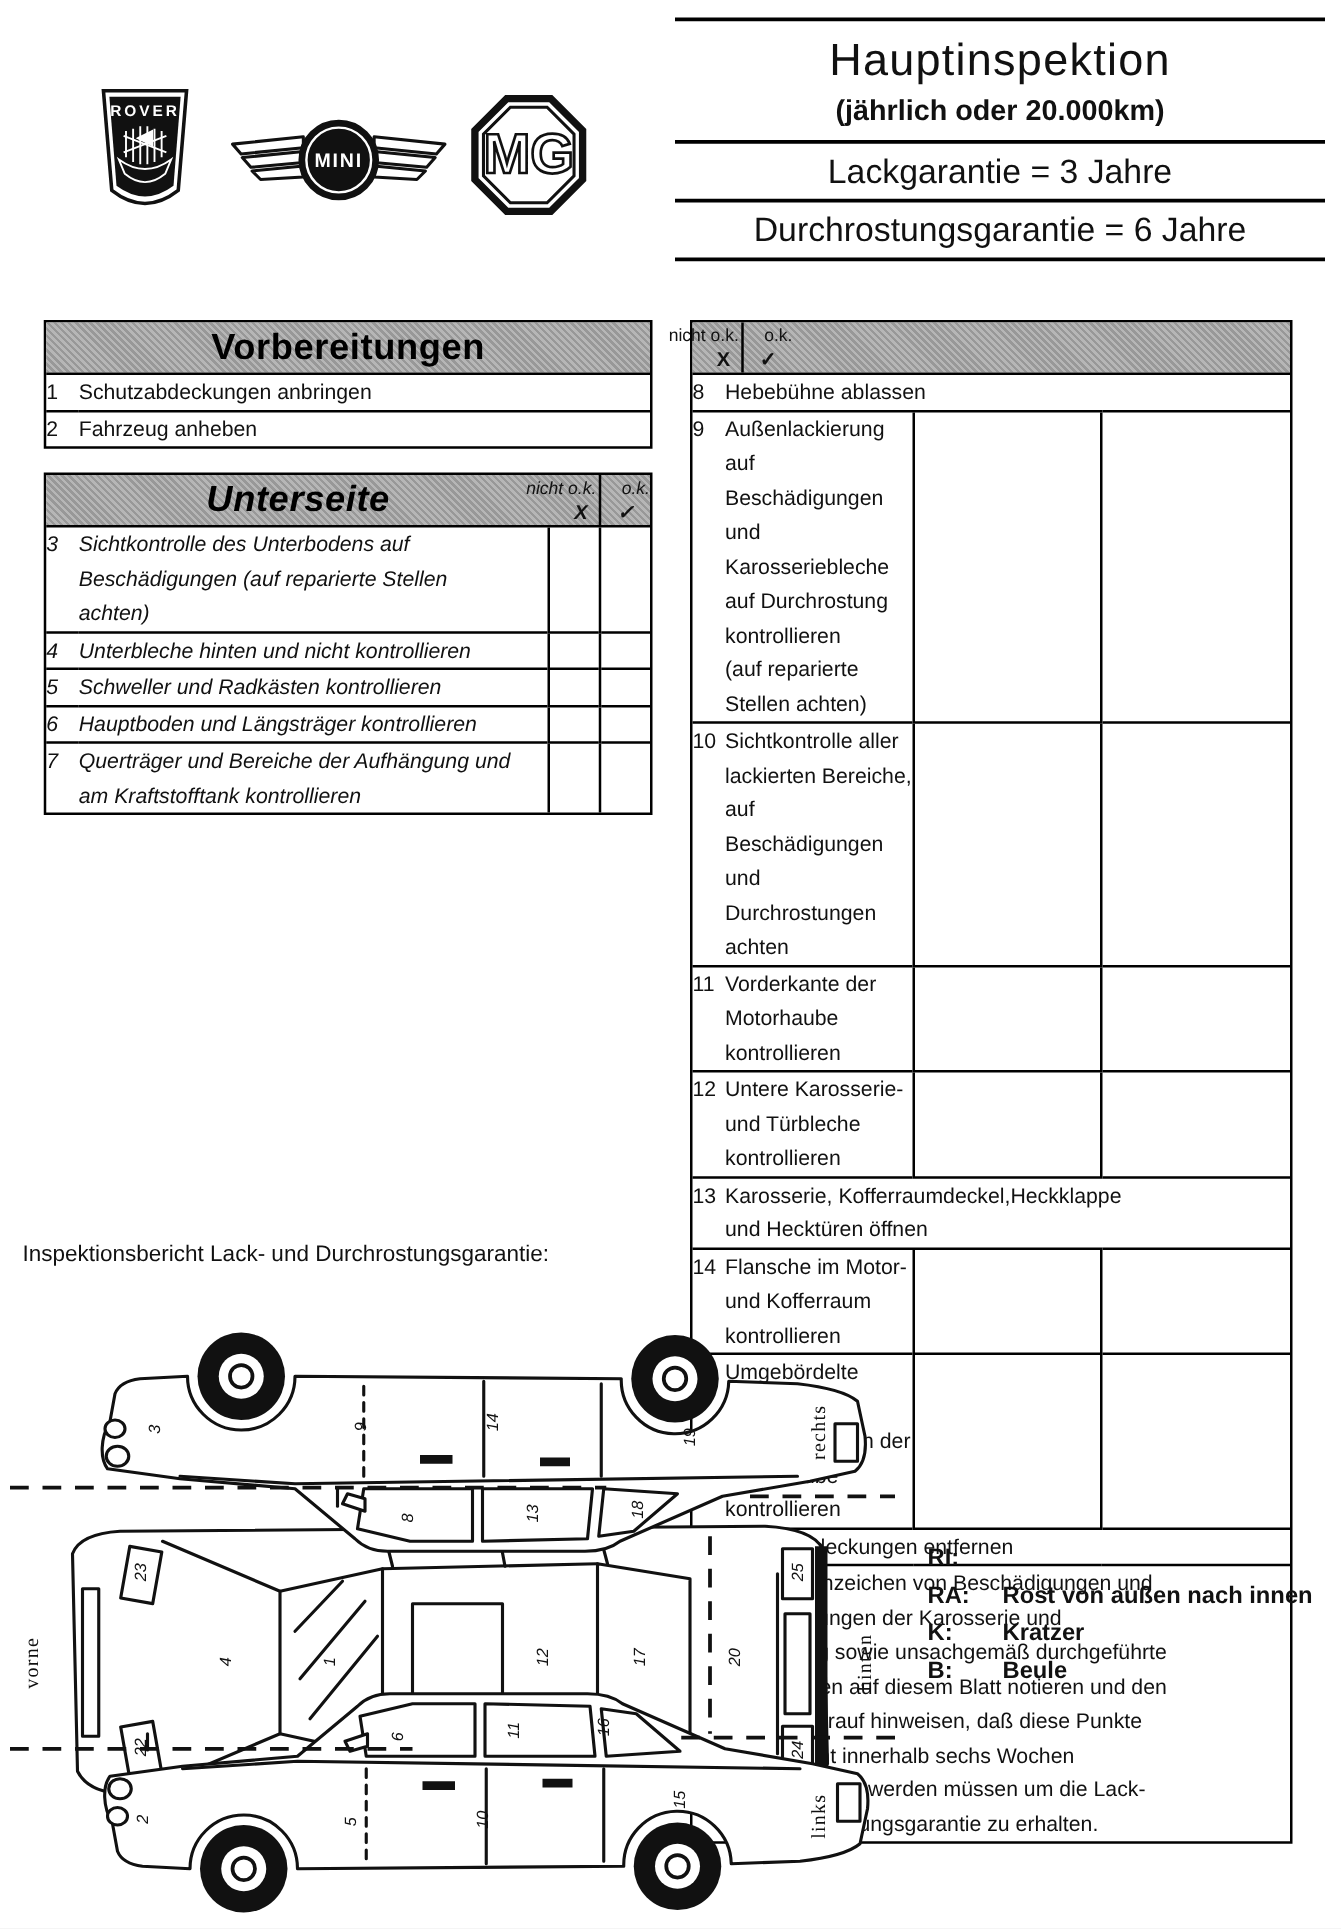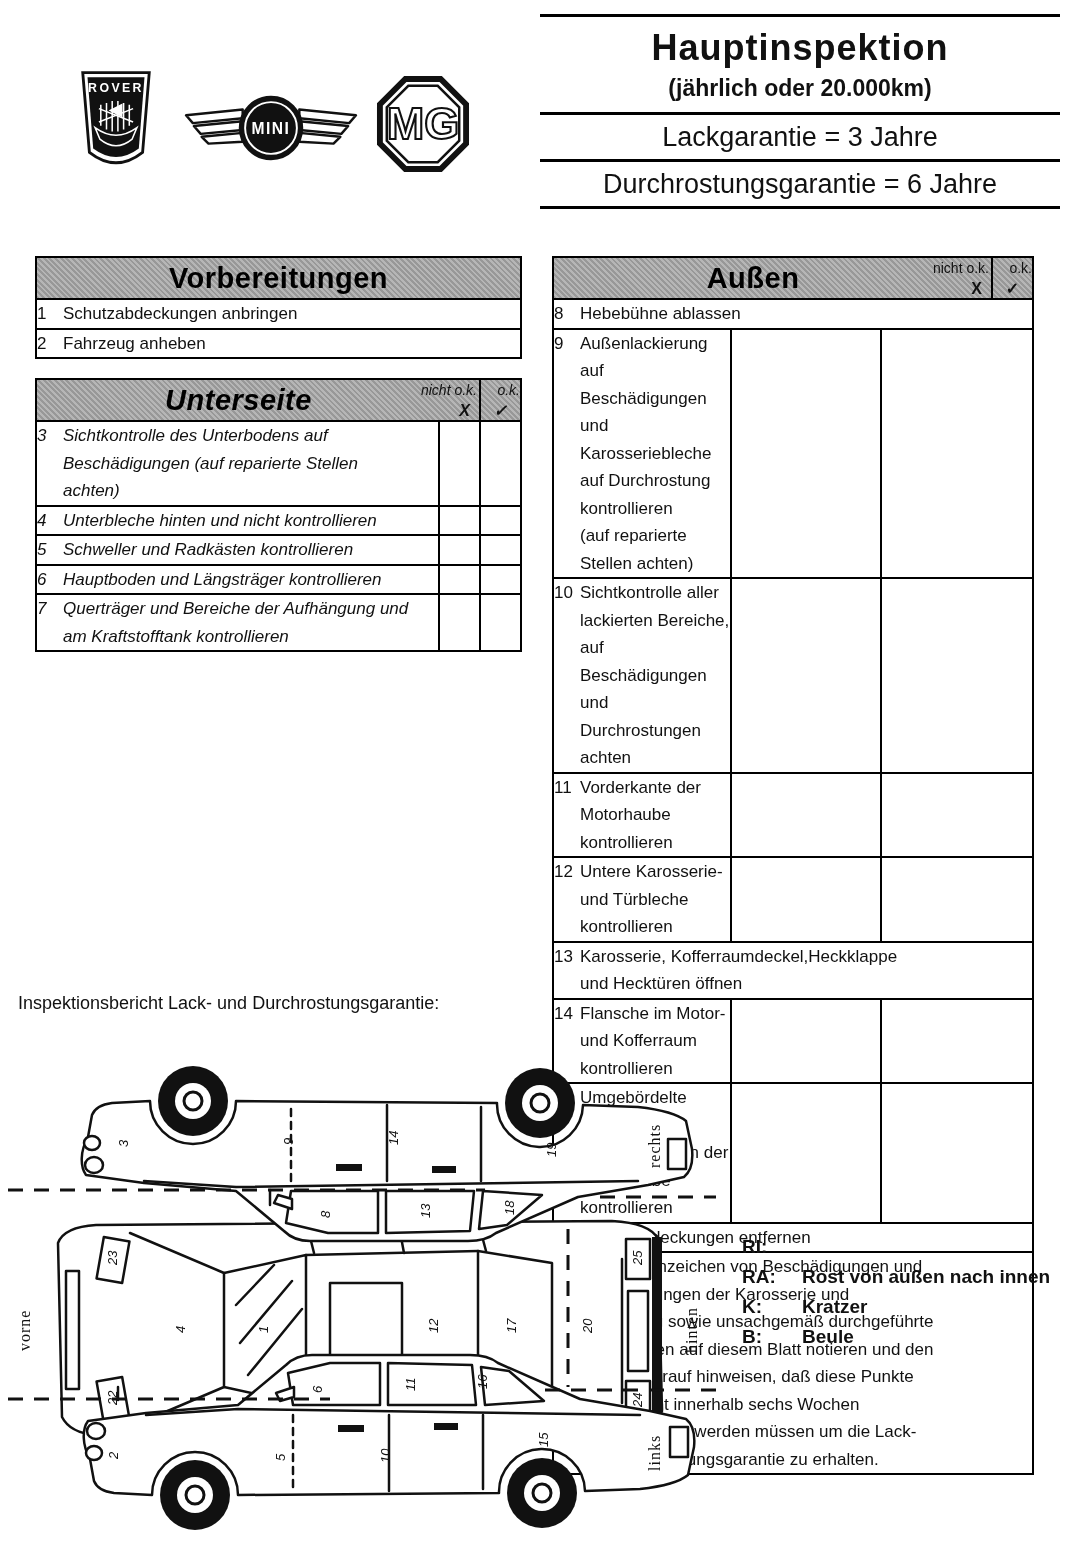--- a/index.html
+++ b/index.html
@@ -2,21 +2,21 @@
 <html><head>
 <meta charset="utf-8">
 <style>
   html,body{margin:0;padding:0;background:#e8e8e8;}
   #page{position:relative;width:1073px;height:1543px;background:#ffffff;
         font-family:"Liberation Sans",sans-serif;color:#111;overflow:hidden;}
 
   
   .hdr-block{position:absolute;left:540px;top:14px;width:520px;border-top:3px solid #000;}
   .hdr-sec{border-bottom:3px solid #000;text-align:center;}
-  .hdr-title{font-size:36px;font-weight:bold;letter-spacing:1px;margin-top:10px;line-height:42px;}
+  .hdr-title{font-size:36px;font-weight:normal;letter-spacing:1px;margin-top:10px;line-height:42px;}
   .hdr-sub{font-size:23px;font-weight:bold;margin:6px 0 10px 0;}
   .hdr-line{font-size:27px;line-height:44px;}
 
   
   .logo{position:absolute;}
 
   
   .tbl{position:absolute;border:2.5px solid #000;background:#fff;}
   .graybar{height:40px;display:flex;align-items:stretch;border-bottom:2.5px solid #000;
            background-image:repeating-linear-gradient(45deg,#989898 0 2px,#b6b6b6 2px 4px);}
@@ -163,21 +163,20 @@
 am Kraftstofftank kontrollieren</td>
         <td class="chk"></td>
         <td class="chk"></td>
       </tr>
     </tbody>
       </table>
   </div>
 
   <div class="tbl" style="left:552px;top:256px;width:478px;">
     <div class="graybar">
-      <div class="bar-title">Außen</div>
       <div class="hcol">
         <span class="lab">nicht o.k.</span>
         <span class="mark">X</span>
       </div>
       <div class="hcol2">
         <span class="lab">o.k.</span>
         <span class="mark">✓</span>
       </div>
     </div>
     <table class="rows">

